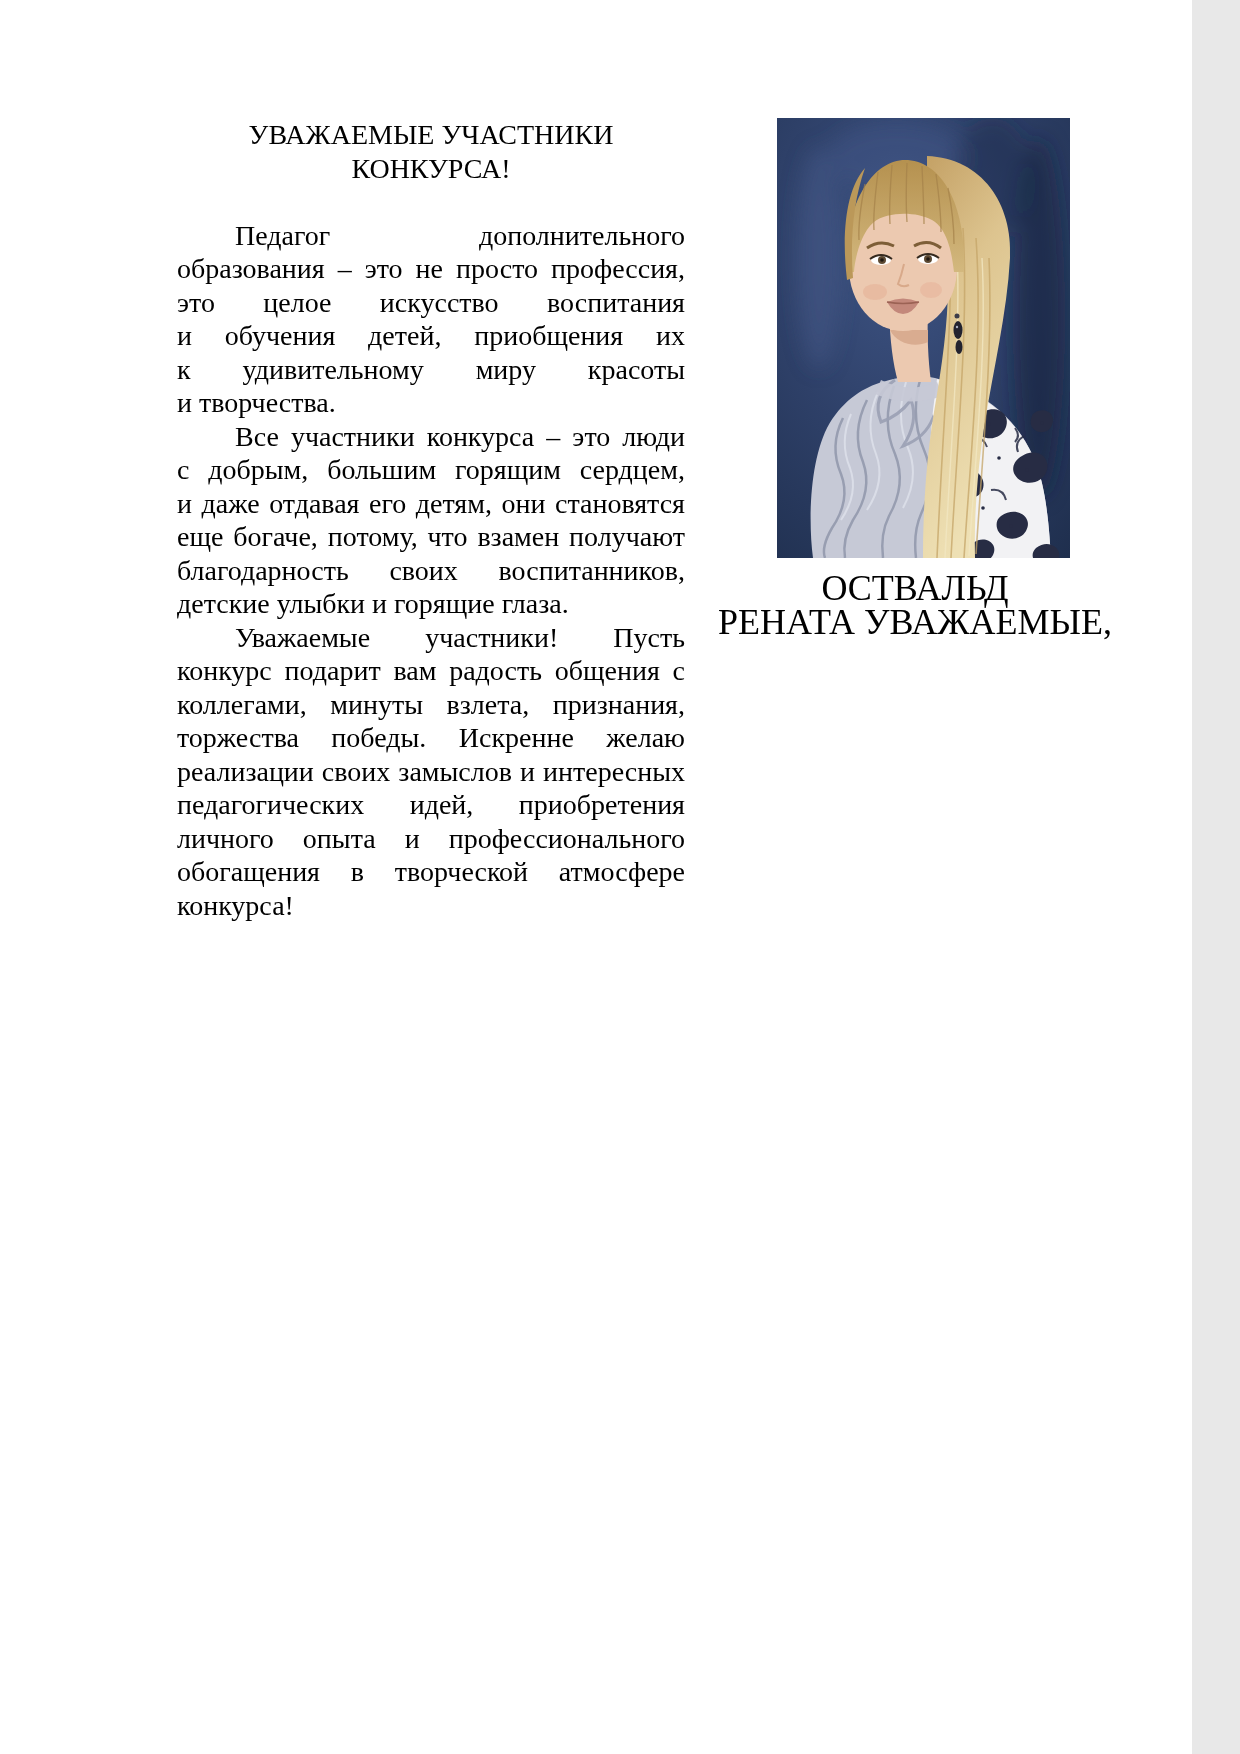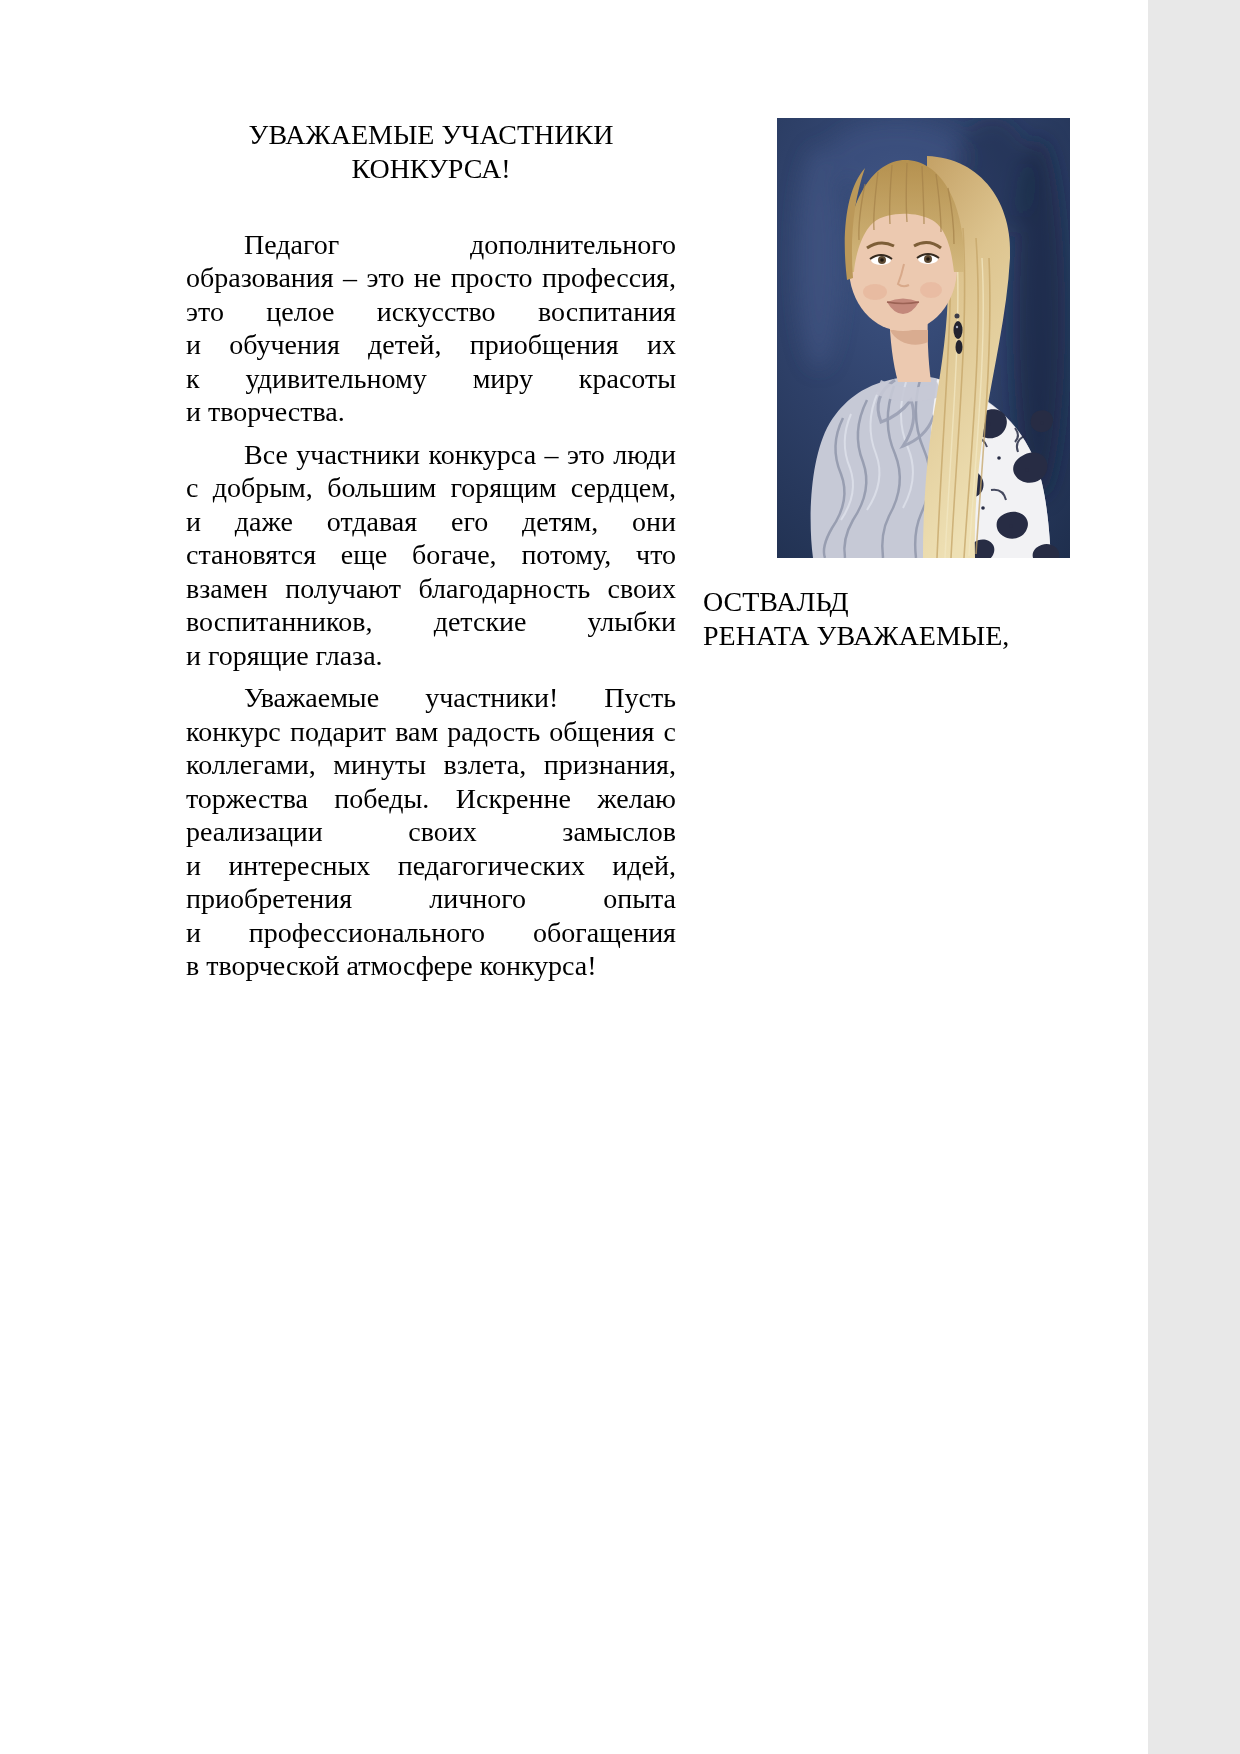--- a/index.html
+++ b/index.html
@@ -4,20 +4,21 @@
 <style>
   html, body { margin: 0; padding: 0; background: #e8e8e8; }
   .page {
     position: relative;
     width: 1148px;
     height: 1754px;
     background: #ffffff;
     font-family: "Liberation Serif", "DejaVu Serif", serif;
     color: #000000;
     overflow: hidden;
+    padding-left: 44px;
   }
   .col-left {
     position: absolute;
     left: 177px;
     top: 118px;
     width: 508px;
   }
   .col-right {
     position: absolute;
     left: 703px;
@@ -25,39 +26,40 @@
     width: 424px;
   }
   .heading {
     font-size: 28px;
     line-height: 33.5px;
     text-align: center;
     white-space: normal;
   }
   .blank-line { height: 33.5px; }
   .body-par {
-    margin: 9px;
+    margin: 0;
     font-size: 28px;
     line-height: 33.5px;
     text-align: justify;
     text-indent: 58px;
     hyphens: none;
   }
   .col-right .body-par { text-indent: 0; }
   .photo-wrap {
     width: 293px;
     height: 440px;
     margin-left: 74px;
     overflow: hidden;
   }
   .photo-wrap svg { display: block; }
   .name-block {
-    margin-top: 27px;
-    font-size: 28px;
+    margin-top: 14px;
+    font-size: 36px;
     line-height: 33.5px;
+    text-align: center;
   }
   
   .ph-skin  { fill: var(--photo-skin, #ecc9b0); }
   .ph-gray  { fill: var(--photo-blouse_gray, #c6c9d6); }
   .ph-white { fill: var(--photo-blouse_white, #f2f2f4); }
   .ph-dark  { fill: var(--photo-pattern_dark, #272c44); }
 </style>
 </head>
 <body>
 

